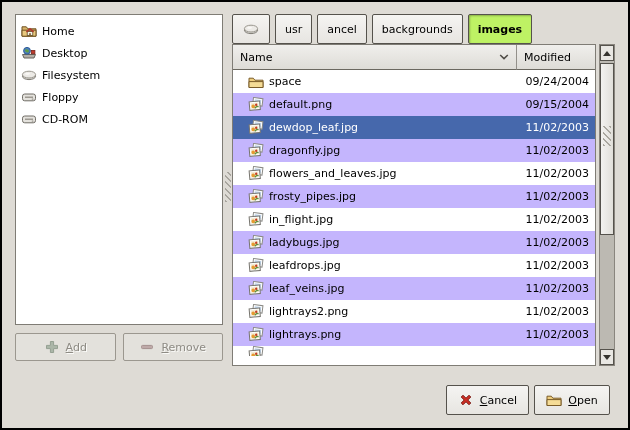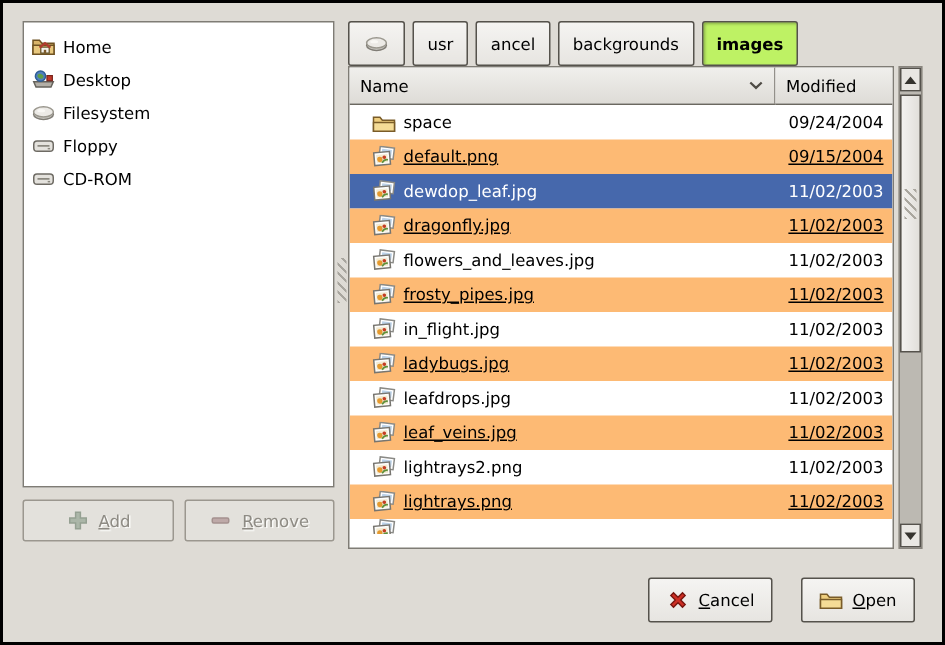--- a/index.html
+++ b/index.html
@@ -60,21 +60,21 @@
   .lheader { display:flex; height:25px; flex:none; }
   .hcell {
     box-sizing:border-box; display:flex; align-items:center;
     background:linear-gradient(#f0efec,#dedcd7);
     border-bottom:1px solid #6b6860; padding:0 7px;
   }
   .hname { flex:1; justify-content:space-between; border-right:1px solid #93908a; }
   .hmod  { width:78px; flex:none; }
   .rows { flex:1; overflow:hidden; }
   .row { display:flex; height:23px; align-items:center; }
-  .row.alt { background:#fdba74;text-decoration:underline; }
+  .row.alt { background:#c4b5fd; }
   .row.selected { background:#4668ac; color:#fff; }
   .cname { flex:1; min-width:0; display:flex; align-items:center; gap:5px; padding-left:15px;
            white-space:nowrap; overflow:hidden; }
   .cmod { width:72px; flex:none; text-align:right; padding-right:6px; }
   .row.partial { height:10px; overflow:hidden; align-items:flex-start; }
 
   
   .scrollbar {
     width:16px; flex:none; margin-left:3px; position:relative;
     box-sizing:border-box; background:#bcb9b2; border:1px solid #89857e;
@@ -90,21 +90,21 @@
   .sb-thumb {
     position:absolute; top:18px; left:0; width:14px; height:172px; box-sizing:border-box;
     background:linear-gradient(90deg,#f3f2f0,#e1dfda); border:1px solid #55524c;
   }
   .sb-thumb .grip-t {
     position:absolute; top:62px; left:2px; width:8px; height:20px;
     background:repeating-linear-gradient(45deg,#aaa79f 0 1.5px,rgba(0,0,0,0) 1.5px 4.5px);
   }
 
   
-  .actions { margin-top:19px; display:flex; justify-content:flex-end; gap:19px; padding-right:5px; }
+  .actions { margin-top:19px; display:flex; justify-content:flex-end; gap:5px; padding-right:5px; }
   .abtn { height:30px; min-width:76px; padding:0 11px; }
 
   .mn { text-decoration:underline; }
   .ic { flex:none; display:block; }
   .hidden-defs { position:absolute; width:0; height:0; overflow:hidden; }
 </style>
 </head>
 <body>
 
 <svg class="hidden-defs" xmlns="http://www.w3.org/2000/svg" xmlns:xlink="http://www.w3.org/1999/xlink" aria-hidden="true">

